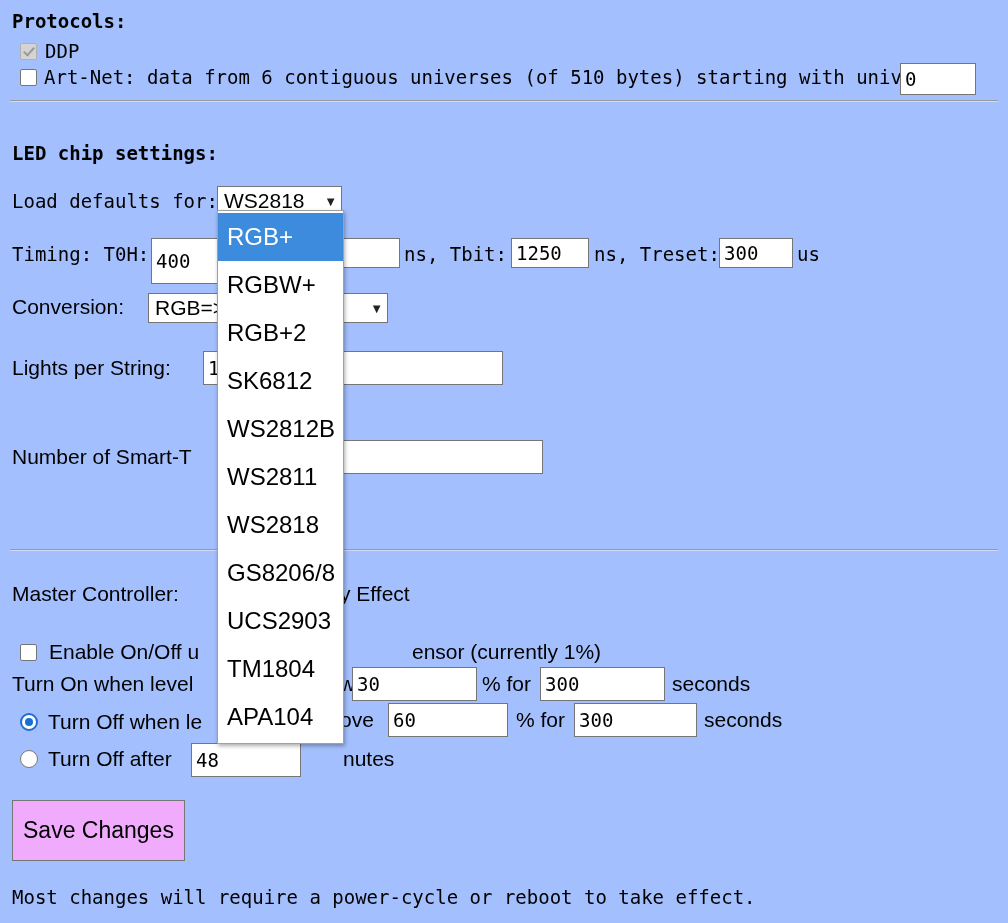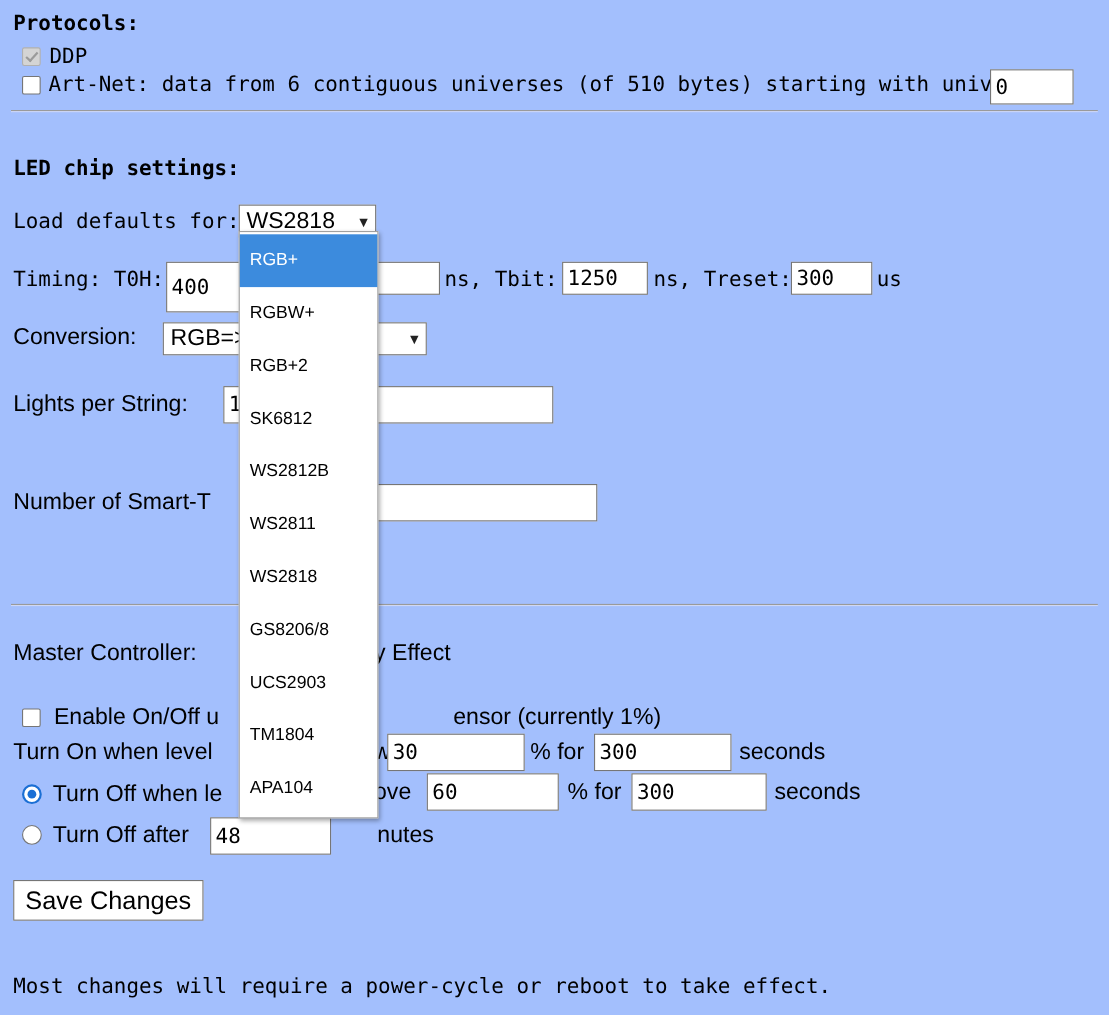--- a/index.html
+++ b/index.html
@@ -129,40 +129,40 @@
     color: #000;
   }
   .select .caret {
     margin-left: 8px;
     font-size: 13px;
     line-height: 1;
     color: #222;
   }
   .btn {
     box-sizing: border-box;
-    background: #ffffff;
+    background: #f0abfc;
     border: 1px solid #767676;
     font-family: "Liberation Sans", sans-serif;
     font-size: 23px;
-    padding: 4px 10px;
+    padding: 16px 10px;
     color: #000;
     cursor: pointer;
   }
   
   .dropdown {
     position: absolute;
     background: #ffffff;
     border: 1px solid #a0a0a0;
     box-shadow: 1px 2px 4px rgba(0,0,0,0.32);
     z-index: 50;
     padding: 2px 0;
   }
   .dd-item {
     font-family: "Liberation Sans", sans-serif;
-    font-size: 16px;
+    font-size: 24px;
     color: #000;
     height: 48px;
     line-height: 48px;
     padding: 0 10px 0 9px;
     white-space: nowrap;
   }
   .dd-item.selected {
     background: #3c8bdd;
     color: #ffffff;
   }

